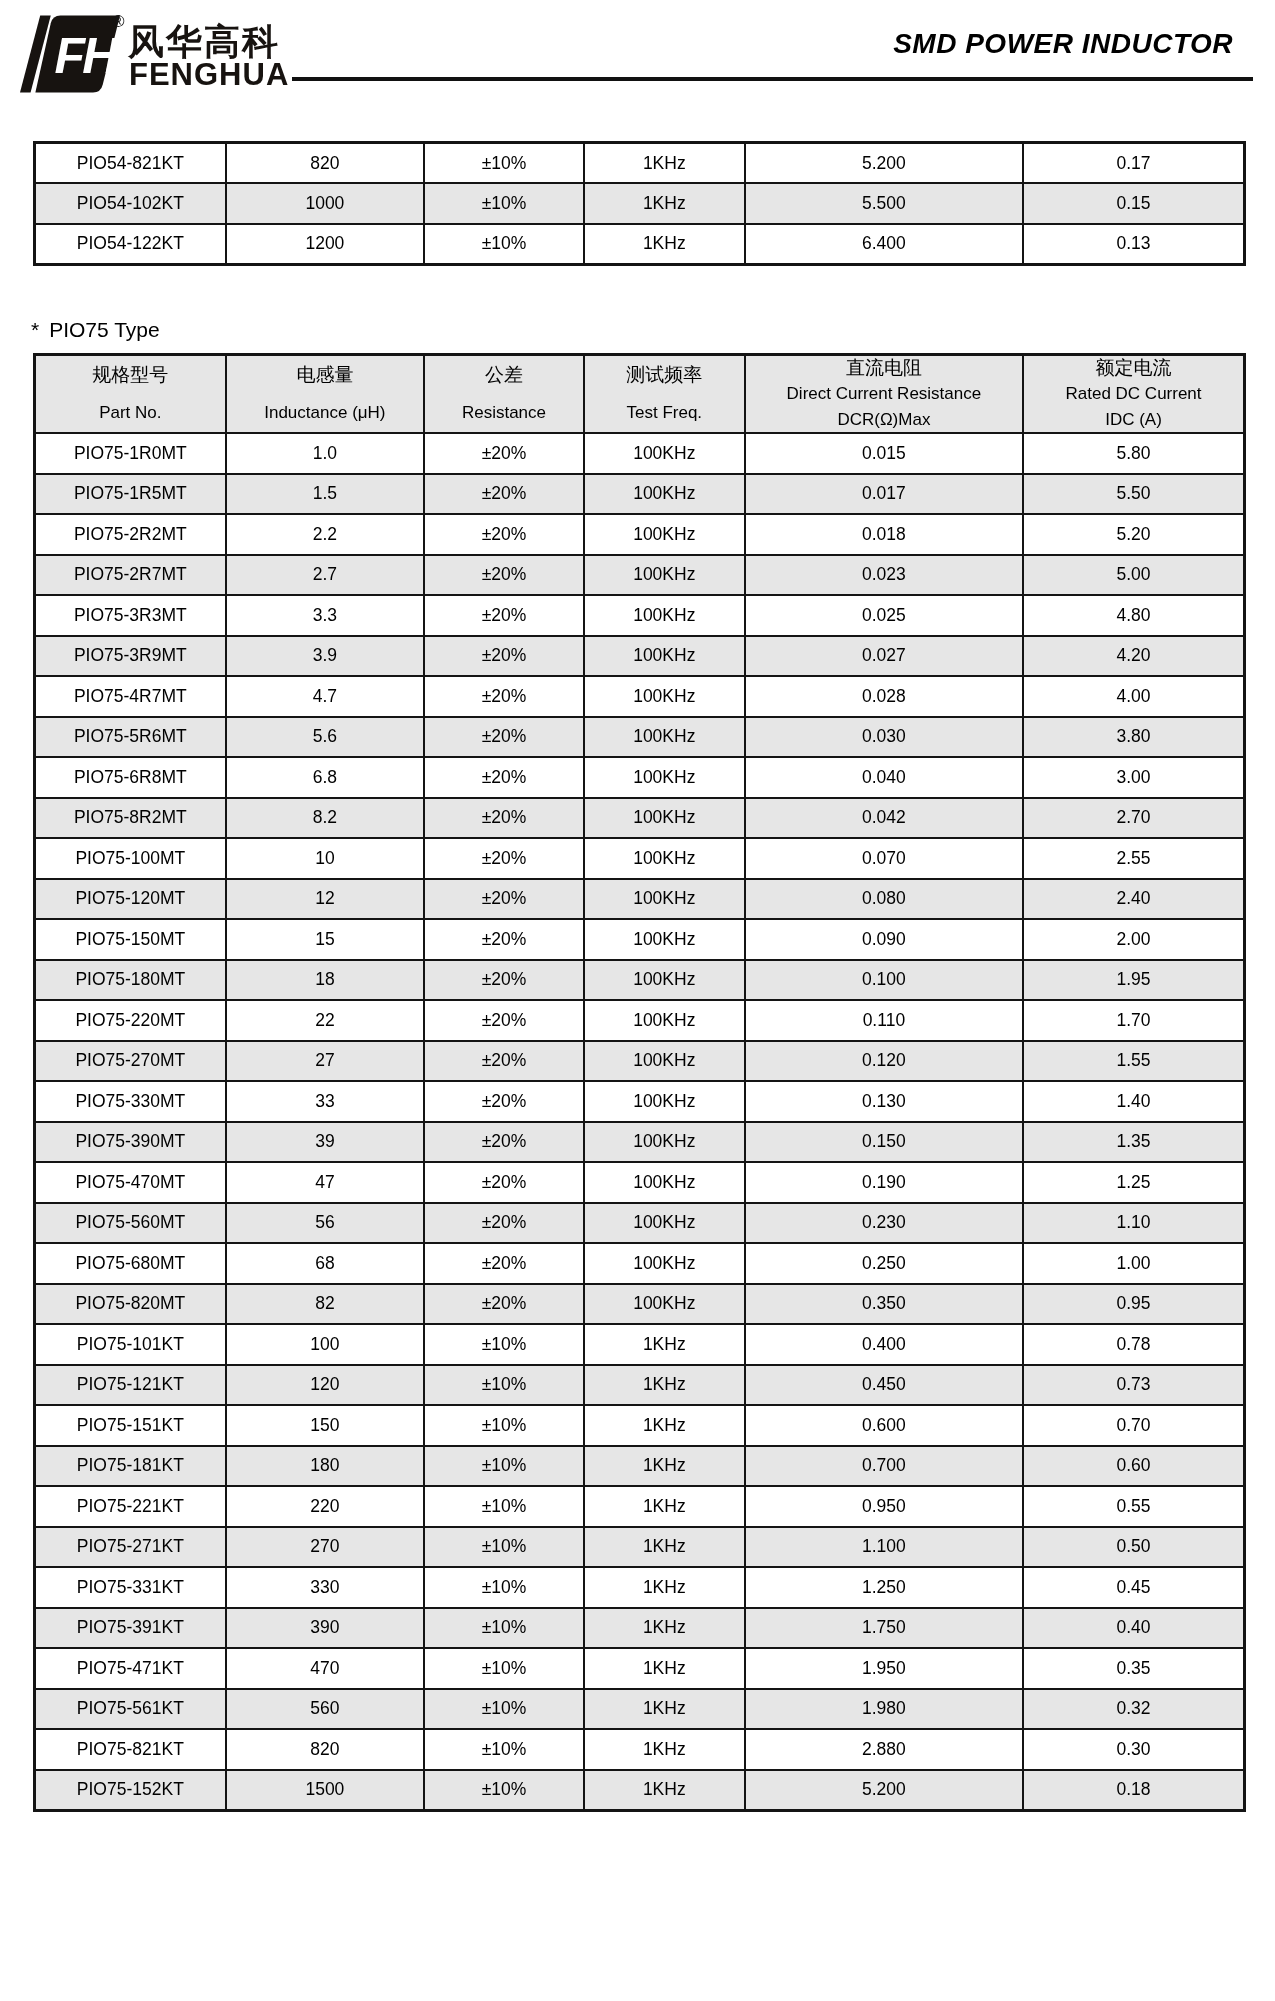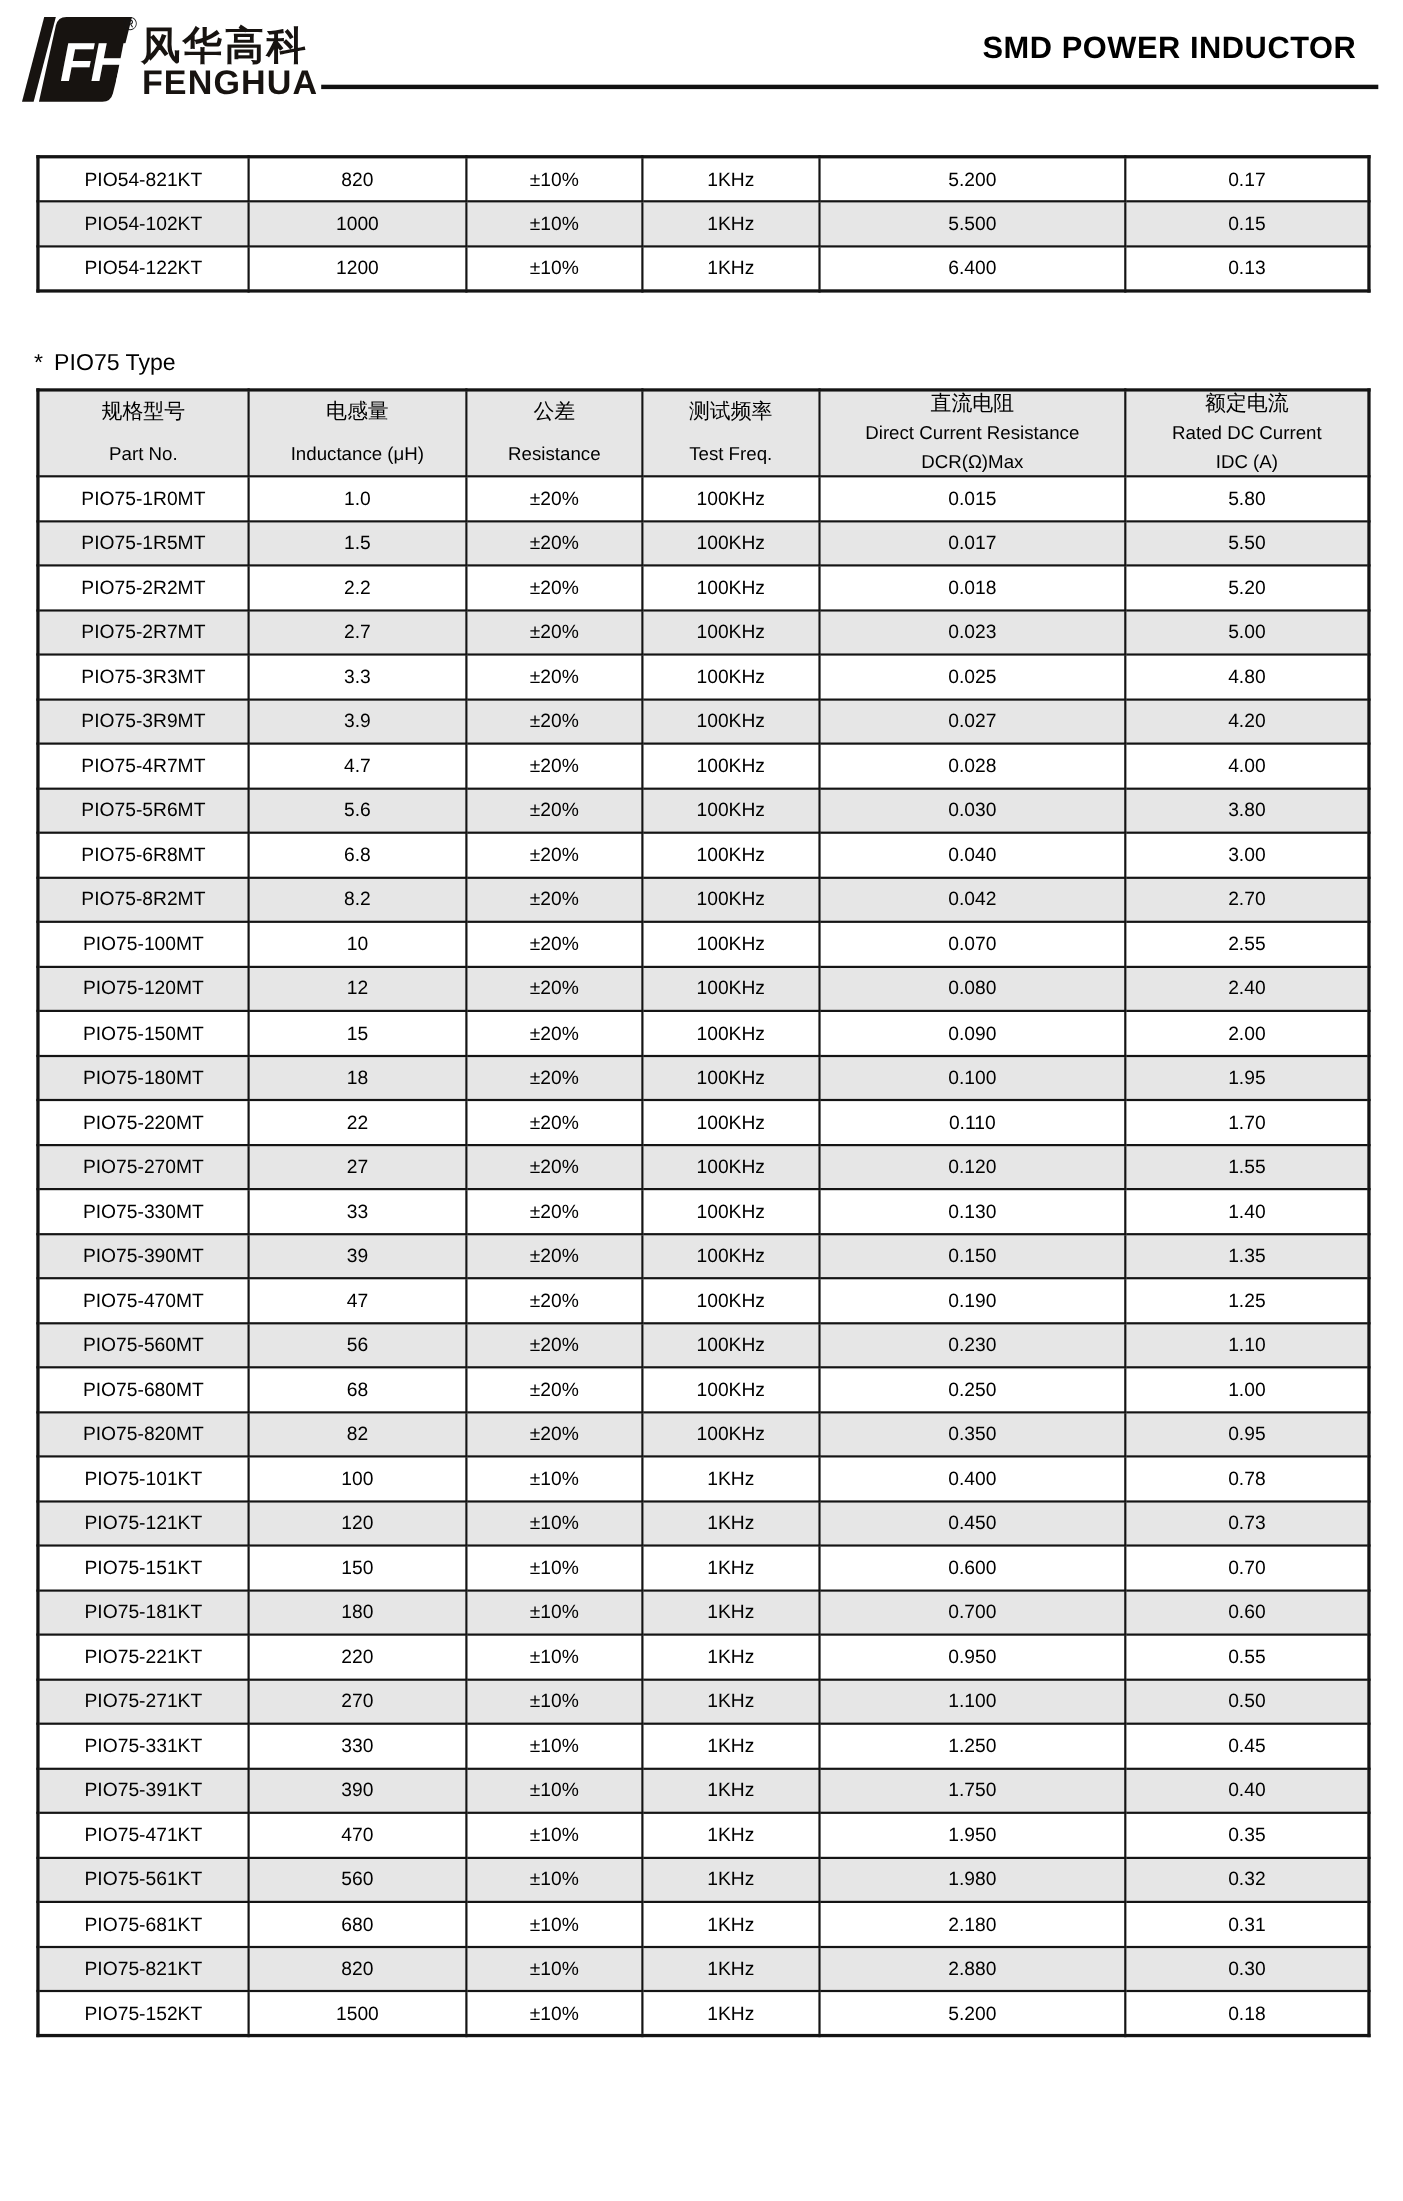--- a/index.html
+++ b/index.html
@@ -19,21 +19,21 @@
   .brand-cn {
     position: absolute; left: 128px; top: 18px;
     font-size: 36px; font-weight: bold; letter-spacing: 2px; color: #171310;
   }
   .brand-en {
     position: absolute; left: 129px; top: 57px;
     font-size: 31px; font-weight: 700; letter-spacing: 1px; color: #171310;
   }
   .doc-title {
     position: absolute; right: 42px; top: 28px;
-    font-size: 28px; font-weight: bold; letter-spacing: 0.5px; color: #000;
+    font-size: 28px; font-weight: bold; letter-spacing: 0.5px; color: #000; font-style: italic;
   }
   .header-rule {
     position: absolute; left: 292px; top: 77px;
     width: 961px; height: 4px; background: #111;
   }
 
   
   table.data-table {
     position: absolute;
     border-collapse: collapse;
@@ -433,28 +433,20 @@
       </tr>
       <tr>
         <td>PIO75-561KT</td>
         <td>560</td>
         <td>±10%</td>
         <td>1KHz</td>
         <td>1.980</td>
         <td>0.32</td>
       </tr>
       <tr>
-        <td>PIO75-681KT</td>
-        <td>680</td>
-        <td>±10%</td>
-        <td>1KHz</td>
-        <td>2.180</td>
-        <td>0.31</td>
-      </tr>
-      <tr>
         <td>PIO75-821KT</td>
         <td>820</td>
         <td>±10%</td>
         <td>1KHz</td>
         <td>2.880</td>
         <td>0.30</td>
       </tr>
       <tr>
         <td>PIO75-152KT</td>
         <td>1500</td>

